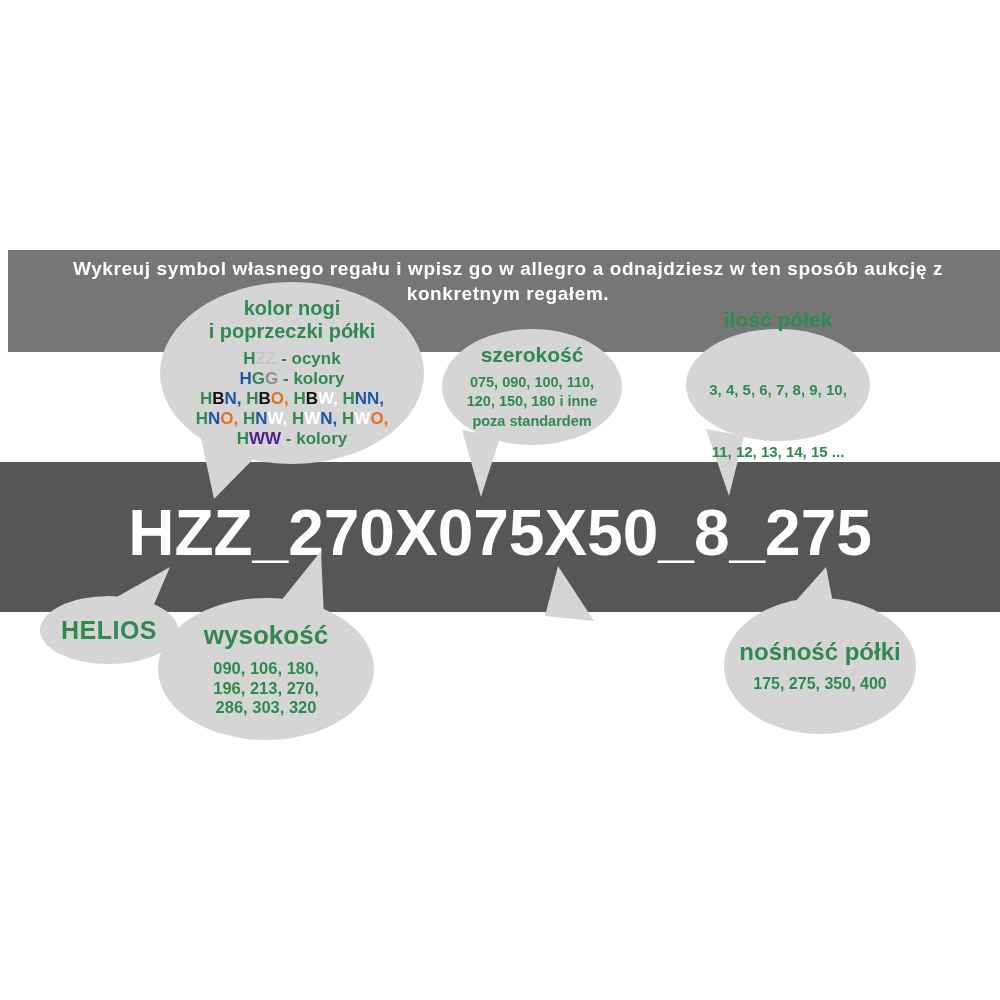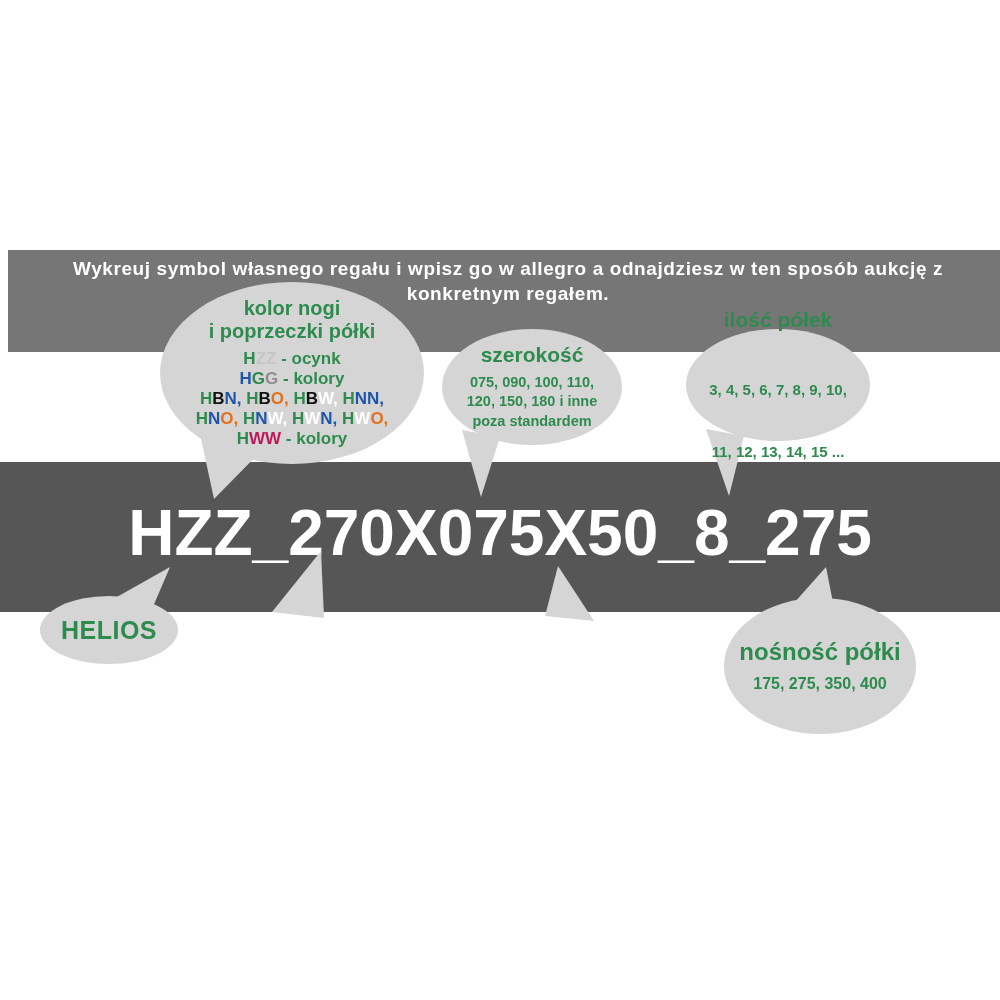--- a/index.html
+++ b/index.html
@@ -92,41 +92,47 @@
   </svg>
 
   <div class="bubble b-kolor">
     <div class="title">kolor nogi</div>
     <div class="title">i poprzeczki półki</div>
     <div class="codes">
       <div class="code-line"><span style="color: rgb(46, 139, 78);">H</span><span style="color: rgb(198, 198, 198);">ZZ</span><span style="color: rgb(46, 139, 78);"> - ocynk</span></div>
       <div class="code-line"><span style="color: rgb(31, 86, 167);">H</span><span style="color: rgb(46, 139, 78);">G</span><span style="color: rgb(142, 142, 142);">G</span><span style="color: rgb(46, 139, 78);"> - kolory</span></div>
       <div class="code-line"><span style="color: rgb(46, 139, 78);">H</span><span style="color: rgb(17, 17, 17);">B</span><span style="color: rgb(31, 86, 167);">N,</span><span style="color: rgb(46, 139, 78);"> H</span><span style="color: rgb(17, 17, 17);">B</span><span style="color: rgb(228, 113, 30);">O,</span><span style="color: rgb(46, 139, 78);"> H</span><span style="color: rgb(17, 17, 17);">B</span><span style="color: rgb(255, 255, 255);">W,</span><span style="color: rgb(46, 139, 78);"> H</span><span style="color: rgb(31, 86, 167);">NN,</span></div>
       <div class="code-line"><span style="color: rgb(46, 139, 78);">H</span><span style="color: rgb(31, 86, 167);">N</span><span style="color: rgb(228, 113, 30);">O,</span><span style="color: rgb(46, 139, 78);"> H</span><span style="color: rgb(31, 86, 167);">N</span><span style="color: rgb(255, 255, 255);">W,</span><span style="color: rgb(46, 139, 78);"> H</span><span style="color: rgb(255, 255, 255);">W</span><span style="color: rgb(31, 86, 167);">N,</span><span style="color: rgb(46, 139, 78);"> H</span><span style="color: rgb(255, 255, 255);">W</span><span style="color: rgb(228, 113, 30);">O,</span></div>
-      <div class="code-line"><span style="color: rgb(46, 139, 78);">H</span><span style="color: #be185d;">WW</span><span style="color: rgb(46, 139, 78);"> - kolory</span></div>
+      <div class="code-line"><span style="color: rgb(46, 139, 78);">H</span><span style="color: #4c1d95;">WW</span><span style="color: rgb(46, 139, 78);"> - kolory</span></div>
     </div>
   </div>
 
   <div class="bubble b-szer">
     <div class="title">szerokość</div>
     <div class="num-line">075, 090, 100, 110,</div>
     <div class="num-line">120, 150, 180  i inne</div>
     <div class="num-line">poza standardem</div>
   </div>
 
   <div class="bubble b-ilosc">
     <div class="title">ilość półek</div>
     <div class="num-line">3, 4, 5, 6, 7, 8, 9, 10,</div>
     <div class="num-line">11, 12, 13, 14, 15 ...</div>
   </div>
 
   <div class="bubble b-helios">
     <div class="title">HELIOS</div>
   </div>
 
+  <div class="bubble b-wys">
+    <div class="title">wysokość</div>
+    <div class="num-line">090, 106, 180,</div>
+    <div class="num-line">196, 213, 270,</div>
+    <div class="num-line">286, 303, 320</div>
+  </div>
 
 
   <div class="bubble b-nosn">
     <div class="title">nośność półki</div>
     <div class="num-line">175, 275, 350, 400</div>
   </div>
 
 </div>
 
 </body></html>

